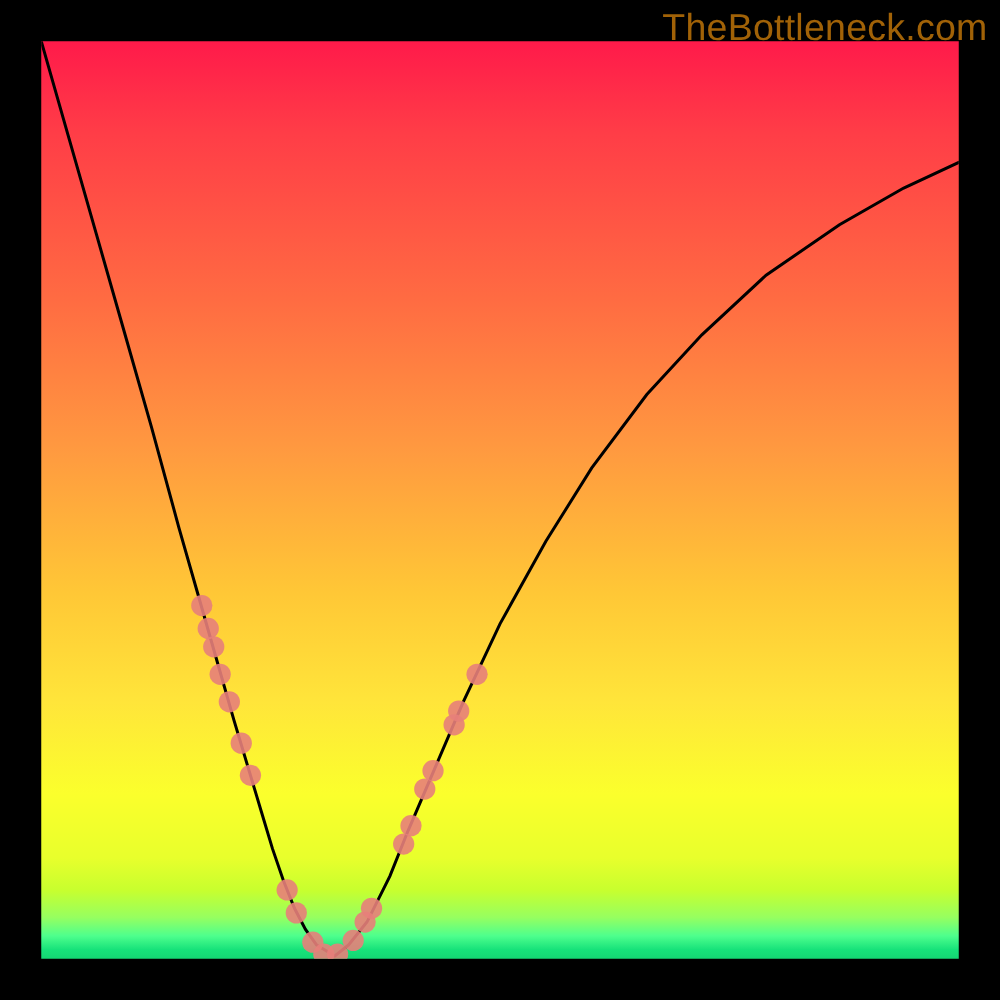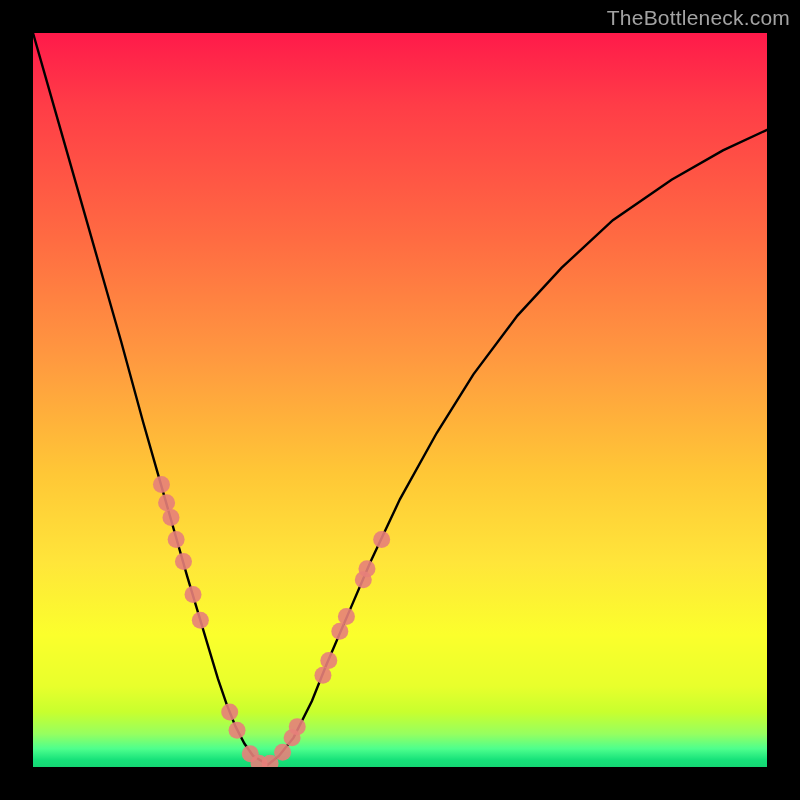--- a/index.html
+++ b/index.html
@@ -40,22 +40,22 @@
       #96ff60 95.5%,
       #4eff8d 97.5%,
       #17e27a 99%,
       #14d673 100%
     );
   }
   .watermark {
     position: absolute;
     top: 6px;
     right: 10px;
-    color: #a3a3a3;
-    font-size: 21px;
+    color: #a16207;
+    font-size: 30px;
     font-weight: 500;
     letter-spacing: 0.2px;
     user-select: none;
   }
   svg.curve {
     position: absolute;
     top: 0;
     left: 0;
     width: 734px;
     height: 734px;

